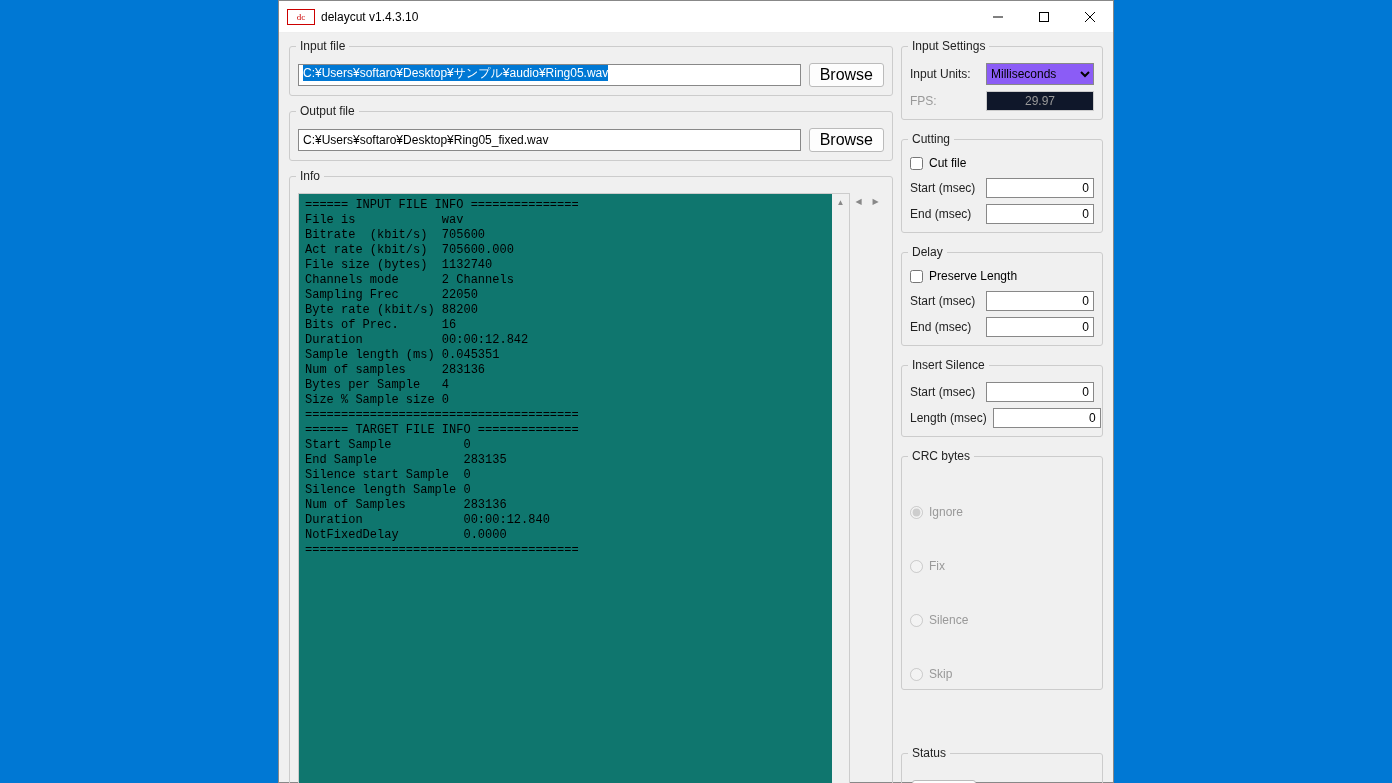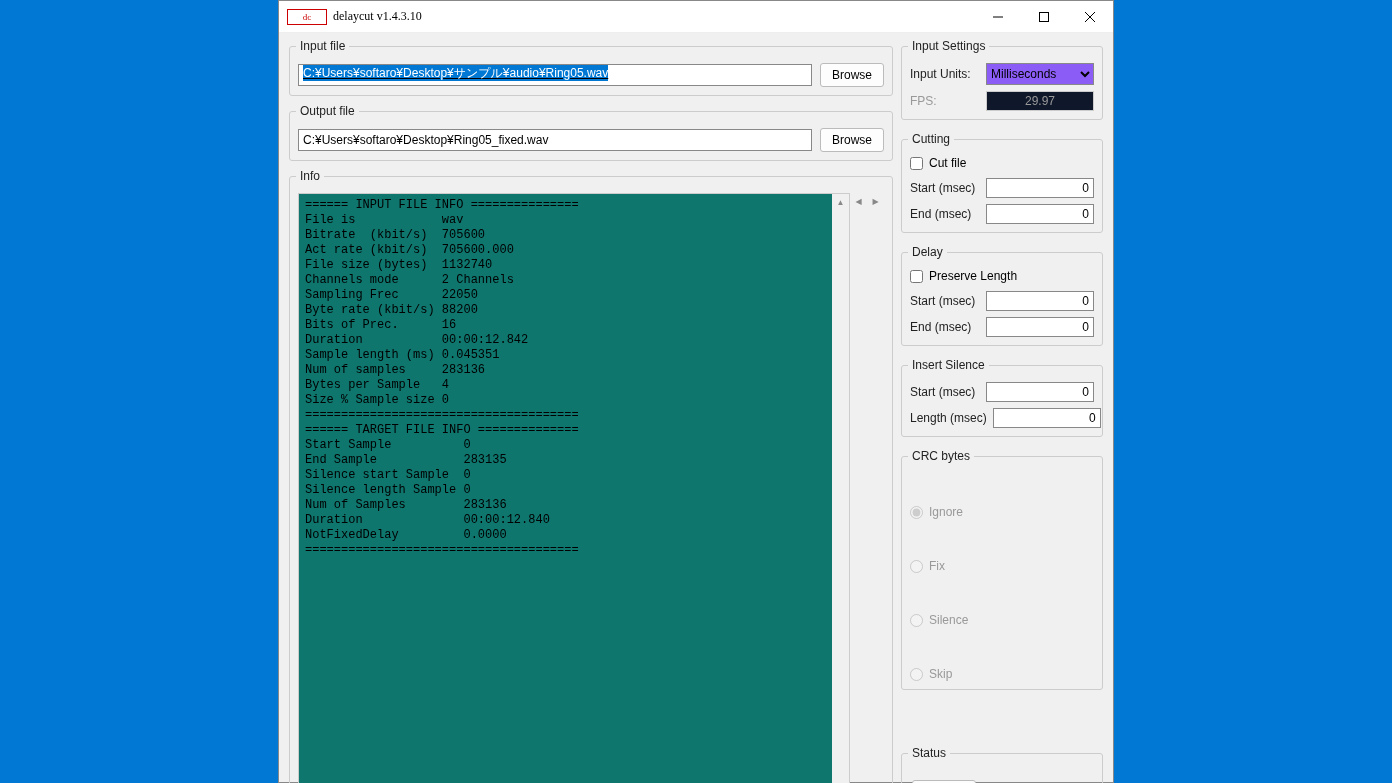--- a/index.html
+++ b/index.html
@@ -24,35 +24,34 @@
 }
 .titlebar {
   height: 32px;
   background: #fff;
   display: flex;
   align-items: center;
   padding-left: 8px;
   border-bottom: 1px solid #eee;
 }
 .titlebar .app-icon {
-  width: 40px; height: 16px;
+  width: 28px; height: 16px;
   border: 1px solid #c00;
   color: #c00;
   font-size: 9px;
   display: flex;
   align-items: center;
   justify-content: center;
   margin-right: 6px;
   font-family: serif;
 }
 .titlebar .title {
   flex: 1;
   font-size: 12px;
   color: #000;
-  font-family: Liberation Serif, serif;
 }
 .titlebar .winbtns {
   display: flex;
 }
 .titlebar .winbtn {
   width: 46px;
   height: 32px;
   display: flex;
   align-items: center;
   justify-content: center;
@@ -99,34 +98,33 @@
   height: 22px;
   border: 1px solid #888;
   background: #fff;
   padding: 0 4px;
   font-size: 12px;
   font-family: "Segoe UI", Tahoma, sans-serif;
 }
 .file-row .text-input { flex: 1; }
 .file-row .text-input.selected {
   background: #fff;
-  text-decoration: underline;
 }
 .highlight {
   background: #0078d4;
   color: #fff;
   padding: 1px 0;
 }
 .btn {
   height: 24px;
   min-width: 64px;
   background: #fdfdfd;
   border: 1px solid #bbb;
   border-radius: 3px;
-  font-size: 12px;
+  font-size: 16px;
   padding: 0 10px;
   cursor: default;
 }
 
 .info-box {
   flex: 1;
   display: flex;
   flex-direction: row;
 }
 .info-text-wrap {

